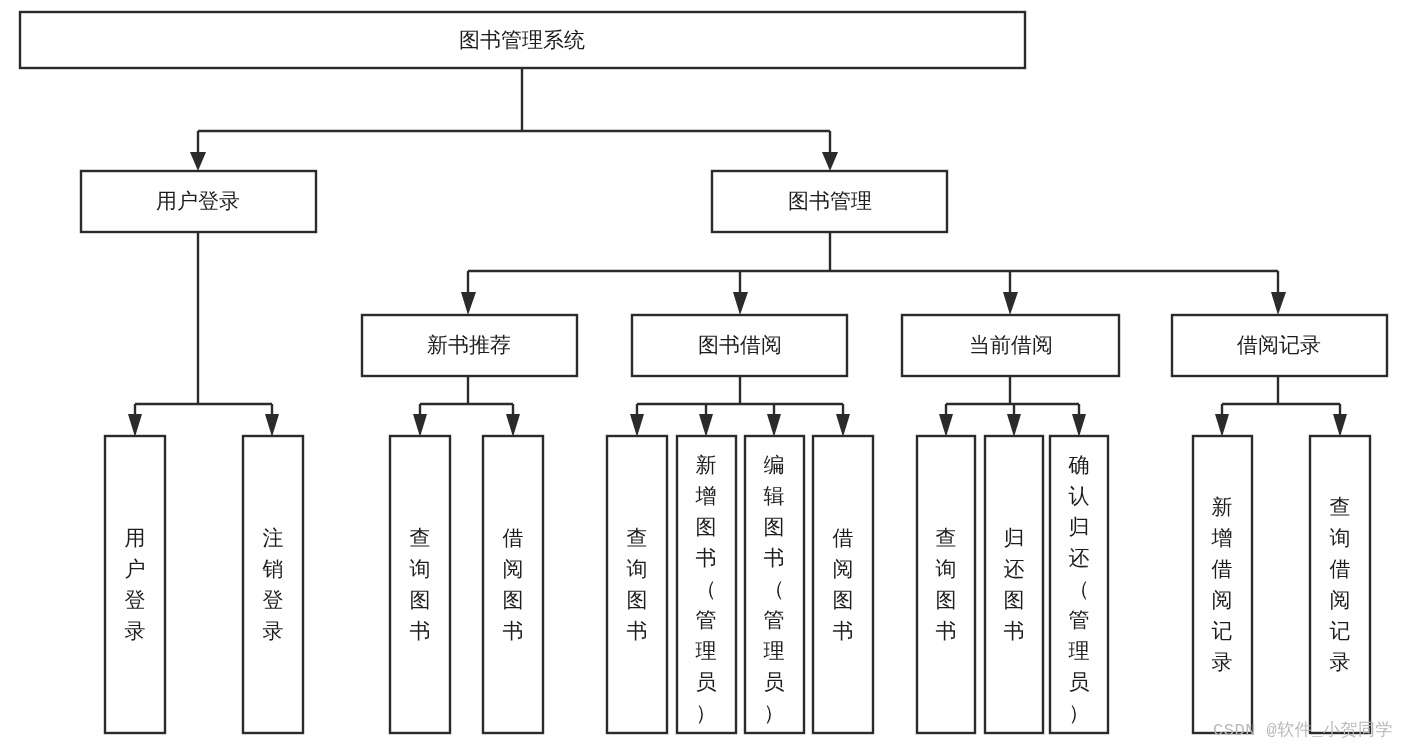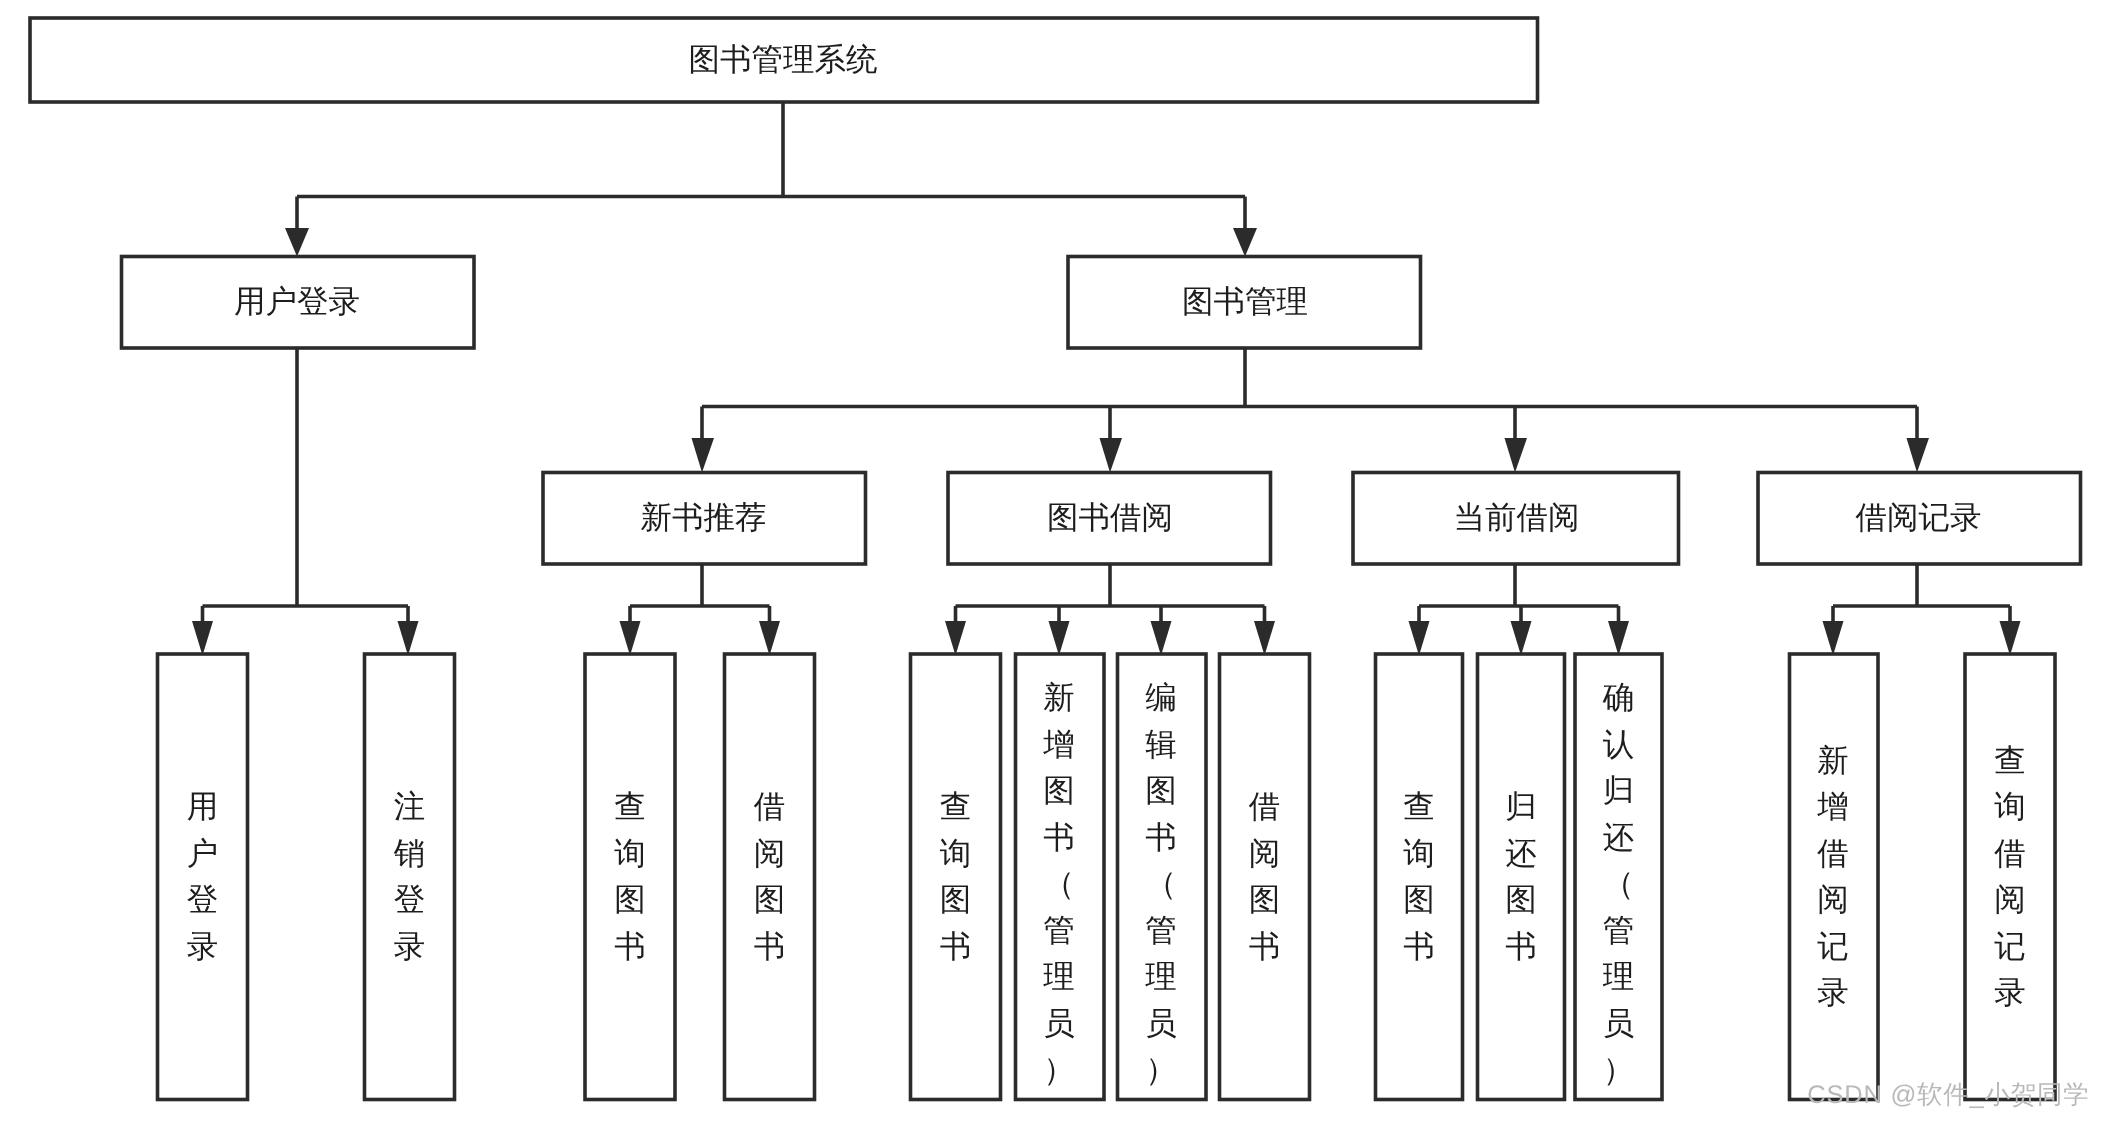--- a/index.html
+++ b/index.html
@@ -53,21 +53,21 @@
   .node-label-v {
     font-family: "DejaVu Sans", "Liberation Sans", sans-serif;
     font-size: 21px;
     fill: #1d1d1d;
     text-anchor: middle;
   }
   .watermark {
     position: absolute;
     right: 12px;
     bottom: 6px;
-    font-family: Liberation Sans, sans-serif;
+    font-family: Liberation Mono, monospace;
     font-size: 17px;
     color: #b9b9b9;
     letter-spacing: 0.5px;
     white-space: nowrap;
     user-select: none;
   }
 </style>
 </head>
 <body>
 

